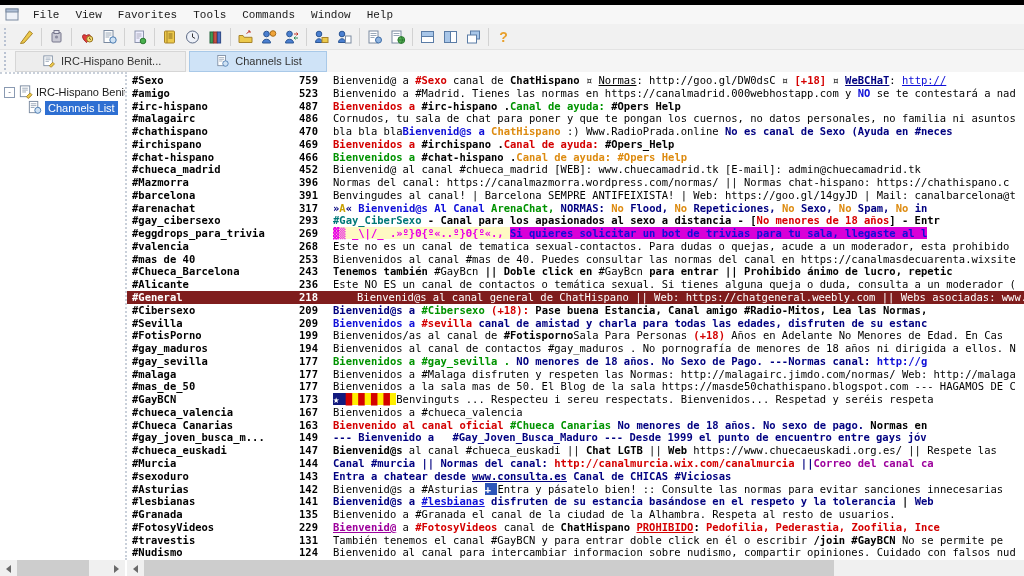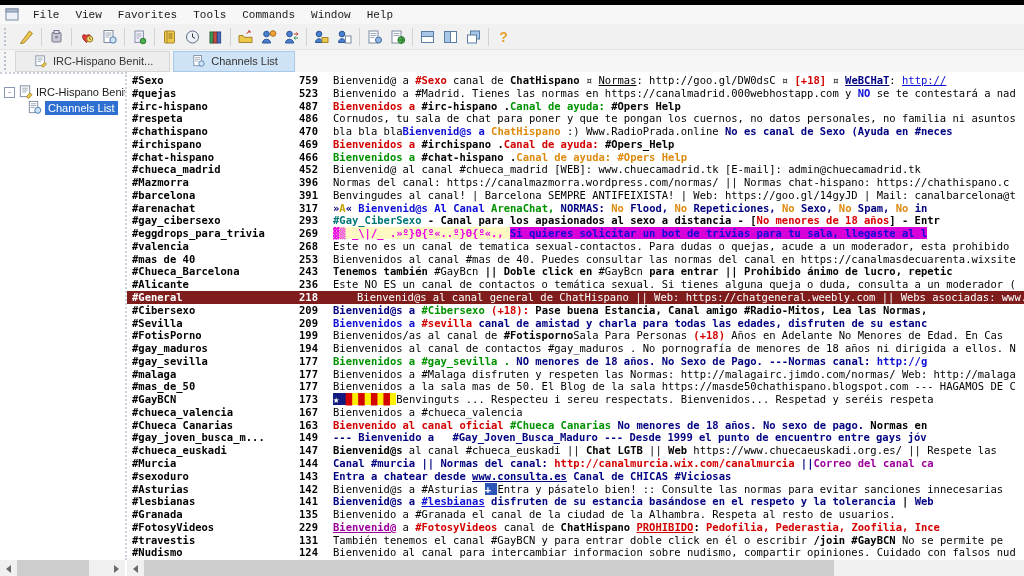--- a/index.html
+++ b/index.html
@@ -10,21 +10,21 @@
   .menubar{height:19px;display:flex;align-items:center;background:#f7f7f7;padding-left:3px;}
   .appicon{width:16px;height:14px;margin:0 4px 0 2px;display:flex;align-items:center;}
   .menu-item{padding:2px 8px 3px 8px;color:#1a1a1a;cursor:default;font-family:Liberation Mono, monospace;}
   
   .toolbar{height:25px;display:flex;align-items:center;background:#f1f1f1;border-bottom:1px solid #e3e3e3;padding-left:2px;}
   .grip{width:5px;height:18px;border-left:2px dotted #b9c2d2;margin:0 4px 0 2px;}
   .tb-btn{width:23px;height:21px;border:none;background:transparent;display:flex;align-items:center;justify-content:center;padding:0;}
   .tb-sep{width:1px;height:18px;background:#d2d2d2;margin:0 3px;}
   
   .tabbar{height:22px;display:flex;align-items:center;background:#f5f5f5;padding-left:2px;}
-  .tab{display:flex;align-items:center;gap:4px;height:19px;padding:0 16px;margin-right:3px;
+  .tab{display:flex;align-items:center;gap:4px;height:19px;padding:0 24px;margin-right:3px;
        background:#ededed;border:1px solid #d6d6d6;color:#333;white-space:nowrap;cursor:default;}
   .tab.active{background:#cfe3f7;border-color:#a9c9e8;}
   
   .main{display:flex;height:488px;}
   .tree{width:125px;flex:none;background:#fff;border-top:2px dotted #c9d0da;border-right:2px dotted #c9d0da;
         padding-top:10px;overflow:hidden;}
   .tree-row{display:flex;align-items:center;gap:3px;white-space:nowrap;overflow:hidden;height:16px;}
   .tree-root{padding-left:4px;}
   .tree-child{padding-left:27px;}
   .expander{width:9px;height:9px;flex:none;border:1px solid #8a9ab2;background:#fff;font-size:8px;
@@ -255,31 +255,31 @@
       <span class="tree-label tree-sel">Channels List</span>
     </div>
   </div>
   <div class="list" id="channel-list">
       <div class="row">
         <span class="cname">#Sexo</span>
         <span class="ccount">759</span>
         <span class="ctopic"><span style="color: rgb(0, 0, 0);">    Bienvenid@ a </span><span class="seg-b" style="color: rgb(212, 0, 0);">#Sexo</span><span style="color: rgb(0, 0, 0);"> canal de </span><span class="seg-b" style="color: rgb(0, 0, 0);">ChatHispano</span><span style="color: rgb(0, 0, 0);">  ¤  </span><span class="seg-u" style="color: rgb(0, 0, 0);">Normas</span><span style="color: rgb(0, 0, 0);">: http://goo.gl/DW0dsC ¤  </span><span class="seg-b" style="color: rgb(212, 0, 0);">[+18]</span><span style="color: rgb(0, 0, 0);">  ¤  </span><span class="seg-b seg-u" style="color: rgb(0, 0, 128);">WeBCHaT</span><span style="color: rgb(0, 0, 0);">: </span><span class="seg-u" style="color: rgb(15, 15, 216);">http://</span></span>
       </div>
       <div class="row">
-        <span class="cname">#quejas</span>
+        <span class="cname">#amigo</span>
         <span class="ccount">523</span>
         <span class="ctopic"><span style="color: rgb(0, 0, 0);">Bienvenido a #Madrid. Tienes las normas en https://canalmadrid.000webhostapp.com y </span><span class="seg-b" style="color: rgb(15, 15, 216);">NO</span><span style="color: rgb(0, 0, 0);"> se te contestará a nad</span></span>
       </div>
       <div class="row">
         <span class="cname">#irc-hispano</span>
         <span class="ccount">487</span>
         <span class="ctopic"><span class="seg-b" style="color: rgb(212, 0, 0);">Bienvenidos a </span><span class="seg-b" style="color: rgb(0, 0, 0);">#irc-hispano</span><span class="seg-b" style="color: rgb(0, 0, 0);"> .</span><span class="seg-b" style="color: rgb(0, 147, 0);">Canal de ayuda:</span><span style="color: rgb(0, 0, 0);"> </span><span class="seg-b" style="color: rgb(0, 0, 0);">#Opers_Help</span></span>
       </div>
       <div class="row">
-        <span class="cname">#respeta</span>
+        <span class="cname">#malagairc</span>
         <span class="ccount">486</span>
         <span class="ctopic"><span style="color: rgb(0, 0, 0);">Cornudos, tu sala de chat para poner y que te pongan los cuernos, no datos personales, no familia ni asuntos</span></span>
       </div>
       <div class="row">
         <span class="cname">#chathispano</span>
         <span class="ccount">470</span>
         <span class="ctopic"><span style="color: rgb(0, 0, 0);">bla bla  bla</span><span class="seg-b" style="color: rgb(15, 15, 216);">Bienvenid@s a </span><span class="seg-b" style="color: rgb(221, 139, 16);">ChatHispano</span><span style="color: rgb(0, 0, 0);"> :)  Www.RadioPrada.online </span><span class="seg-b" style="color: rgb(0, 0, 128);">No es canal de Sexo (Ayuda en #neces</span></span>
       </div>
       <div class="row">
         <span class="cname">#irchispano</span>

